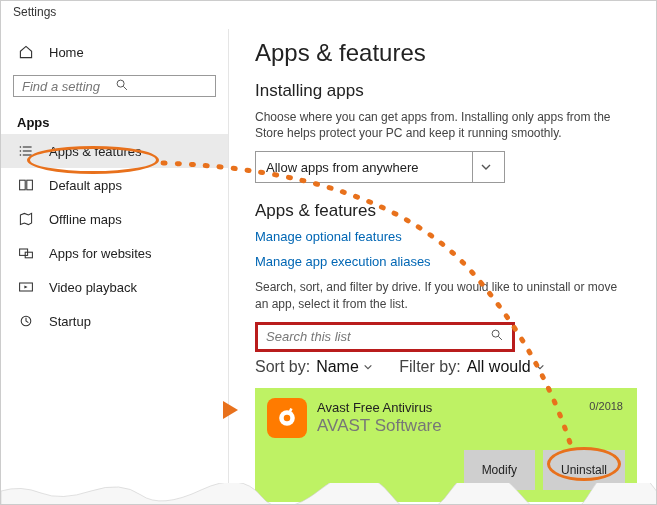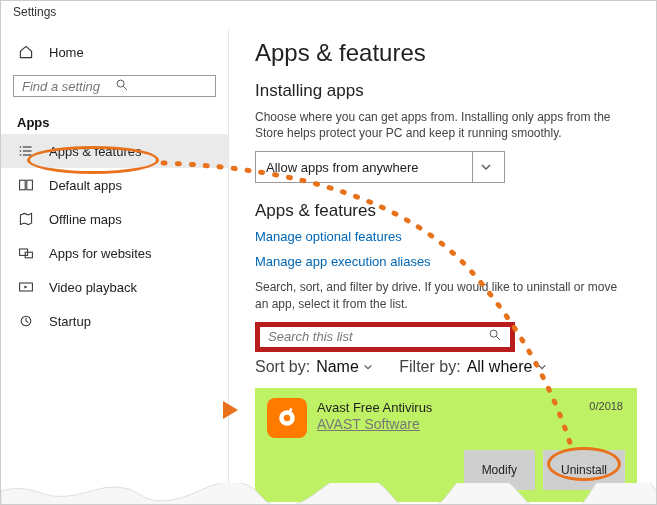--- a/index.html
+++ b/index.html
@@ -18,29 +18,29 @@
   .main { flex: 1; padding: 10px 26px 0 26px; overflow: hidden; }
   .h1 { font-size: 24px; font-weight: 300; color: #222; margin-bottom: 14px; }
   .h2 { font-size: 17px; font-weight: 400; color: #222; margin-top: 2px; margin-bottom: 8px; }
   .body-text { font-size: 12px; color: #444; line-height: 1.35; margin-bottom: 10px; max-width: 370px; }
   .dropdown { border: 1px solid #999; height: 32px; width: 250px; display: flex; align-items: center; padding: 0 10px; font-size: 13px; color: #222; margin-bottom: 18px; position: relative; }
   .dropdown .chev { position: absolute; right: 6px; border-left: 1px solid #999; height: 100%; width: 26px; display: flex; align-items: center; justify-content: center; }
   .link { color: #0066b4; font-size: 13px; display: block; margin-bottom: 10px; cursor: pointer; }
   .sort-row { font-size: 16px; color: #444; margin-top: 6px; display: flex; gap: 6px; align-items: center; }
   .sort-row .val { color: #111; }
   .chev-sm svg { width: 10px; height: 10px; }
-  .text-input { border: 5px solid #b91c1c; height: 30px; width: 260px; display: flex; align-items: center; padding: 0 8px; font-size: 13px; color: #777; margin-top: 6px; font-style: italic; }
+  .text-input { border: 3px solid #b91c1c; height: 30px; width: 260px; display: flex; align-items: center; padding: 0 8px; font-size: 13px; color: #777; margin-top: 6px; font-style: italic; }
   .text-input .searchicon { margin-left: auto; }
   .app-card { background: #bef264; margin-top: 12px; padding: 10px 12px 12px 12px; width: 382px; position: relative; }
   .app-row { display: flex; gap: 10px; align-items: flex-start; }
   .app-icon { width: 40px; height: 40px; background: #ff7b00; border-radius: 8px; display: flex; align-items: center; justify-content: center; }
   .app-icon svg { width: 26px; height: 26px; }
   .app-info { flex: 1; }
   .app-name { font-size: 13px; color: #222; margin-top: 2px; }
-  .app-pub { font-size: 14px; color: #777; margin-top: 1px; text-decoration: underline; }
+  .app-pub { font-size: 17px; color: #777; margin-top: 1px; }
   .app-ver { font-size: 11px; color: #777; margin-top: 1px; }
   .app-date { font-size: 11px; color: #444; position: absolute; right: 14px; top: 12px; }
   .btn-row { margin-top: 12px; display: flex; gap: 8px; justify-content: flex-end; }
   .btn { background: #cfcfcf; border: none; height: 40px; padding: 0 18px; font-size: 12px; color: #222; cursor: pointer; }
   
   .ellipse { position: absolute; border: 3px solid #e8711c; border-radius: 50%; pointer-events: none; }
   .ell1 { left: 26px; top: 145px; width: 132px; height: 28px; }
   .ell2 { left: 546px; top: 446px; width: 74px; height: 34px; }
   .triangle { position: absolute; left: 222px; top: 400px; width: 0; height: 0; border-top: 9px solid transparent; border-bottom: 9px solid transparent; border-left: 15px solid #e8711c; }
   .dotpath svg { position: absolute; left: 0; top: 0; pointer-events: none; }
@@ -165,21 +165,21 @@
         <span>Sort by:</span>
         <span class="val">
           <span>Name</span>
           <span class="chev-sm"><svg viewBox="0 0 12 12">
                 <path d="M2 4 L6 8 L10 4" stroke="#555" stroke-width="1.4" fill="none"></path>
               </svg></span>
         </span>
         <span style="width:14px;"></span>
         <span>Filter by:</span>
         <span class="val">
-          <span>All where</span>
+          <span>All would</span>
           <span class="chev-sm"><svg viewBox="0 0 12 12">
                 <path d="M2 4 L6 8 L10 4" stroke="#555" stroke-width="1.4" fill="none"></path>
               </svg></span>
         </span>
       </div>
 
       <div class="app-card">
         <div class="app-row">
           <div class="app-icon">
             <svg viewBox="0 0 40 40">

